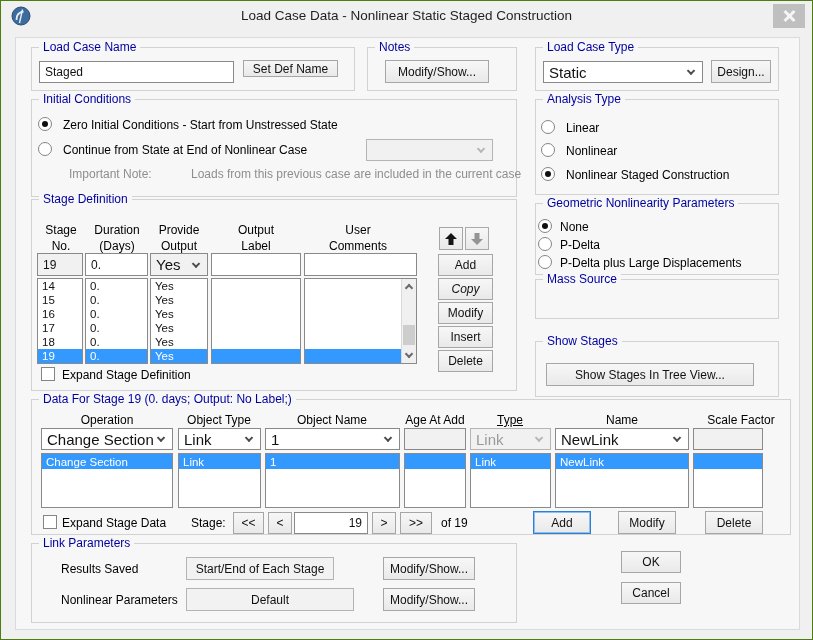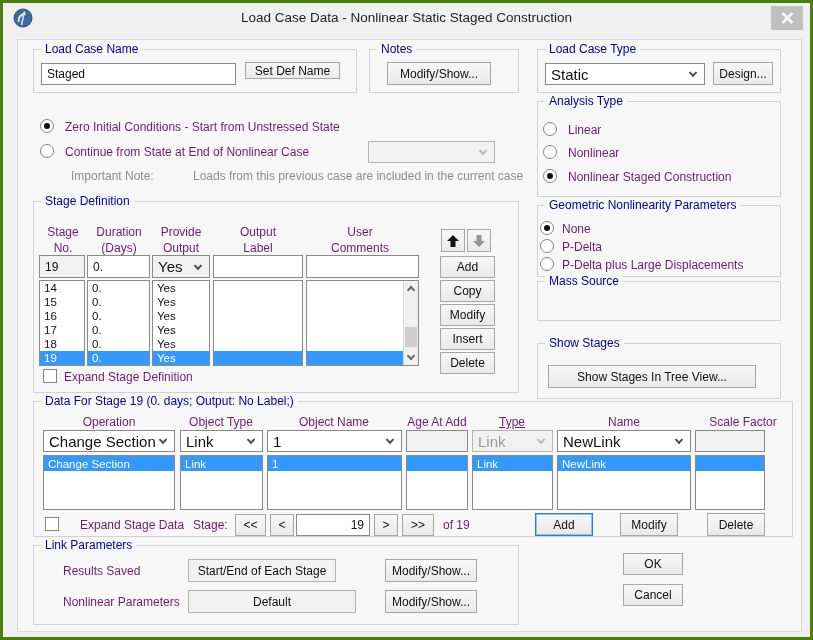--- a/index.html
+++ b/index.html
@@ -1,29 +1,29 @@
 <!DOCTYPE html>
 <html><head>
 <meta charset="utf-8">
 <style>
   html,body{margin:0;padding:0;background:#cfd8e0;}
   *{box-sizing:border-box;font-family:"Liberation Sans",sans-serif;}
-  .window{position:relative;width:813px;height:640px;background:#f0f0f0;border:3px solid #4d7c0f;overflow:hidden;}
+  .window{position:relative;width:813px;height:640px;background:#f0f0f0;border:1px solid #4d7c0f;overflow:hidden;}
   .titlebar{position:absolute;left:0;top:0;width:100%;height:30px;background:#f0f0f0;}
   .title{position:absolute;left:0;right:0;top:7px;text-align:center;font-size:13.5px;color:#1f1f1f;white-space:nowrap;}
   .appicon{position:absolute;left:10px;top:5px;width:20px;height:20px;}
   .closebtn{position:absolute;right:7px;top:3px;width:32px;height:24px;background:#bfbfbf;display:flex;align-items:center;justify-content:center;cursor:default;}
   .xglyph{position:relative;width:12px;height:12px;}
   .xglyph::before,.xglyph::after{content:"";position:absolute;left:5px;top:-1px;width:3px;height:14px;background:#f6f6f6;}
   .xglyph::before{transform:rotate(45deg);}
   .xglyph::after{transform:rotate(-45deg);}
   .frame{position:absolute;left:14px;top:36px;width:785px;height:593px;background:#f7f7f7;border:1px solid #dadada;}
   .group{position:absolute;border:1px solid #d2d2d2;}
   .glabel{position:absolute;top:-8px;left:7px;background:#f7f7f7;padding:0 4px;color:#0000A0;font-size:12px;white-space:nowrap;}
-  .lbl{position:absolute;font-size:12px;color:#701a75;white-space:nowrap;}
+  .lbl{position:absolute;font-size:12px;color:#000000;white-space:nowrap;}
   .lbl.gray{color:#8e8e8e;}
   .lbl.center{transform:translateX(-50%);text-align:center;}
   .btn{position:absolute;background:linear-gradient(#f7f7f7,#e9e9e9);border:1px solid #a6a6a6;font-size:12px;color:#111;display:flex;align-items:center;justify-content:center;white-space:nowrap;cursor:default;}
   .btn.default{border:1px solid #2d7fd3;box-shadow:inset 0 0 0 1px #8cc0ec;}
   .edit{position:absolute;background:#fff;border:1px solid #898989;font-size:12px;color:#111;display:flex;align-items:center;padding:0 5px;white-space:nowrap;overflow:hidden;}
   .edit.gray{background:#f1f1f1;}
   .edit.right{justify-content:flex-end;}
   .dd{position:absolute;background:#fff;border:1px solid #898989;font-size:15px;color:#111;display:flex;align-items:center;padding:0 5px;white-space:nowrap;overflow:hidden;}
   .dd.fill{background:#f1f1f1;}
   .dd.disabled{background:#f1f1f1;color:#9a9a9a;border-color:#b5b5b5;}
@@ -75,20 +75,23 @@
 
   <div class="group" style="left:534px;top:46px;width:244px;height:44px;">
     <span class="glabel">Load Case Type</span>
   </div>
   <div class="dd" style="left:542px;top:60px;width:160px;height:22px;">
     <span>Static</span>
     <span class="chev"></span>
   </div>
   <div class="btn" style="left:710px;top:59px;width:60px;height:23px;">Design...</div>
 
+  <div class="group" style="left:30px;top:98px;width:486px;height:98px;">
+    <span class="glabel">Initial Conditions</span>
+  </div>
   <div class="radio sel" style="left:37px;top:116px;"></div>
   <div class="lbl" style="left:62px;top:117px;">Zero Initial Conditions - Start from Unstressed State</div>
   <div class="radio" style="left:37px;top:141px;"></div>
   <div class="lbl" style="left:62px;top:142px;">Continue from State at End of Nonlinear Case</div>
   <div class="dd disabled" style="left:365px;top:138px;width:127px;height:22px;">
     <span></span>
     <span class="chev"></span>
   </div>
   <div class="lbl gray" style="left:68px;top:166px;">Important Note:</div>
   <div class="lbl gray" style="left:190px;top:166px;">Loads from this previous case are included in the current case</div>
@@ -180,21 +183,21 @@
       <span class="arr up"></span>
       <span class="arr dn"></span>
       <div class="thumb" style="top:46px;height:20px;"></div>
     </div>
   </div>
 
   <div class="check" style="left:40px;top:366px;"></div>
   <div class="lbl" style="left:61px;top:367px;">Expand Stage Definition</div>
 
   <div class="btn" style="left:437px;top:253px;width:55px;height:22px;">Add</div>
-  <div class="btn" style="left:437px;top:277px;width:55px;height:22px;">Copy</div>
+  <div class="btn" style="left:437px;top:277px;width:55px;height:22px;font-style:italic;">Copy</div>
   <div class="btn" style="left:437px;top:301px;width:55px;height:22px;">Modify</div>
   <div class="btn" style="left:437px;top:325px;width:55px;height:22px;">Insert</div>
   <div class="btn" style="left:437px;top:349px;width:55px;height:22px;">Delete</div>
 
   <div class="group" style="left:534px;top:202px;width:244px;height:72px;">
     <span class="glabel">Geometric Nonlinearity Parameters</span>
   </div>
   <div class="radio sel" style="left:537px;top:218px;"></div>
   <div class="lbl" style="left:559px;top:219px;">None</div>
   <div class="radio" style="left:537px;top:236px;"></div>
@@ -261,21 +264,21 @@
     <div class="lrow sel" style="height:15px;">Link</div>
   </div>
   <div class="listbox" style="left:554px;top:452px;width:134px;height:55px;">
     <div class="lrow sel" style="height:15px;">NewLink</div>
   </div>
   <div class="listbox" style="left:692px;top:452px;width:70px;height:55px;">
     <div class="lrow sel" style="height:15px;"></div>
   </div>
 
   <div class="check" style="left:42px;top:514px;"></div>
-  <div class="lbl" style="left:77px;top:515px;text-align:right;">Expand Stage Data</div>
+  <div class="lbl" style="left:61px;top:515px;text-align:right;">Expand Stage Data</div>
   <div class="lbl" style="left:190px;top:515px;">Stage:</div>
   <div class="btn" style="left:232px;top:511px;width:31px;height:22px;">&lt;&lt;</div>
   <div class="btn" style="left:267px;top:511px;width:24px;height:22px;">&lt;</div>
   <div class="edit right" style="left:293px;top:511px;width:74px;height:22px;">19</div>
   <div class="btn" style="left:371px;top:511px;width:24px;height:22px;">&gt;</div>
   <div class="btn" style="left:399px;top:511px;width:32px;height:22px;">&gt;&gt;</div>
   <div class="lbl" style="left:440px;top:515px;">of 19</div>
   <div class="btn default" style="left:532px;top:510px;width:58px;height:23px;">Add</div>
   <div class="btn" style="left:617px;top:510px;width:58px;height:23px;">Modify</div>
   <div class="btn" style="left:704px;top:510px;width:58px;height:23px;">Delete</div>

